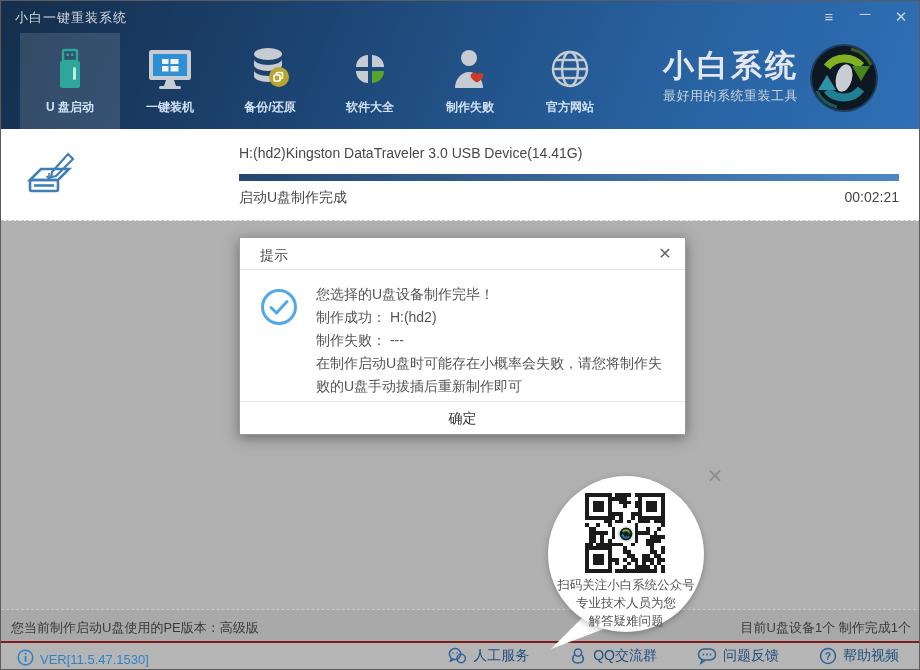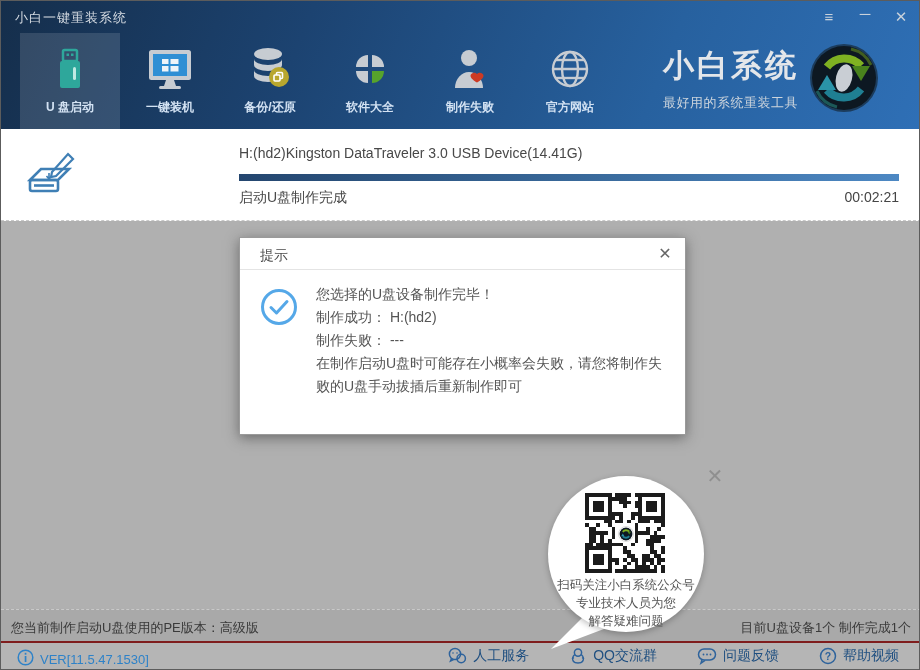--- a/index.html
+++ b/index.html
@@ -17,21 +17,21 @@
   .win-btn.min { line-height:14px; }
 
   .nav { position:absolute; left:19px; top:32px; display:flex; }
   .nav-item { width:100px; height:96px; display:flex; flex-direction:column; align-items:center; justify-content:center; gap:7px; cursor:pointer; }
   .nav-item.active { background:rgba(255,255,255,0.13); }
   .nav-item .label { font-size:12px; color:#d3e2f3;font-weight:bold; }
   .nav-item svg { display:block; }
 
   .logo-block { position:absolute; left:662px; top:44px; }
   .logo-title { font-size:31px; font-weight:bold; color:#e3e6ea; letter-spacing:3px; }
-  .logo-tagline { font-size:13px; color:#ccd4dc; margin-top:7px; letter-spacing:.5px; }
+  .logo-tagline { font-size:13px; color:#ccd4dc; letter-spacing:.5px; }
   .logo-circle { position:absolute; left:806px; top:40px; width:74px; height:74px; }
 
   
   .progress-section { position:absolute; left:0; top:128px; width:920px; height:92px; background:#ffffff; border-bottom:1px dashed #c9c9c9; }
   .burn-icon { position:absolute; left:20px; top:18px; }
   .device-name { position:absolute; left:238px; top:16px; font-size:14px; color:#484848; }
   .progress-track { position:absolute; left:238px; top:45px; width:660px; height:7px; background:#9c9c9c; }
   .progress-fill { height:100%; background:linear-gradient(90deg,#24466f 0%,#3a6b9d 55%,#4d88c3 100%); }
   .progress-status { position:absolute; left:238px; top:60px; font-size:14px; color:#494949; }
   .progress-timer { position:absolute; right:22px; top:60px; font-size:14px; color:#454545; }
@@ -471,20 +471,23 @@
         <svg width="38" height="38" viewBox="0 0 38 38" fill="none">
           <circle cx="19" cy="19" r="16.5" stroke="#55a8e8" stroke-width="3"></circle>
           <path d="M11 19.5 L16.5 25 L27 13.5" stroke="#55a8e8" stroke-width="3" stroke-linecap="round" stroke-linejoin="round"></path>
         </svg>
       </span>
       <div class="dialog-line">您选择的U盘设备制作完毕！</div>
       <div class="dialog-line">制作成功： H:(hd2)</div>
       <div class="dialog-line">制作失败： ---</div>
       <div class="dialog-line">在制作启动U盘时可能存在小概率会失败，请您将制作失败的U盘手动拔插后重新制作即可</div>
     </div>
+    <div class="dialog-footer">
+      <span class="ok-button">确定</span>
+    </div>
   </div>
 
   <div class="status-row">
     <span class="status-left">您当前制作启动U盘使用的PE版本：高级版</span>
     <span class="status-right">目前U盘设备1个 制作完成1个</span>
   </div>
 
   <div class="footer">
     <div class="version">
       <span>

